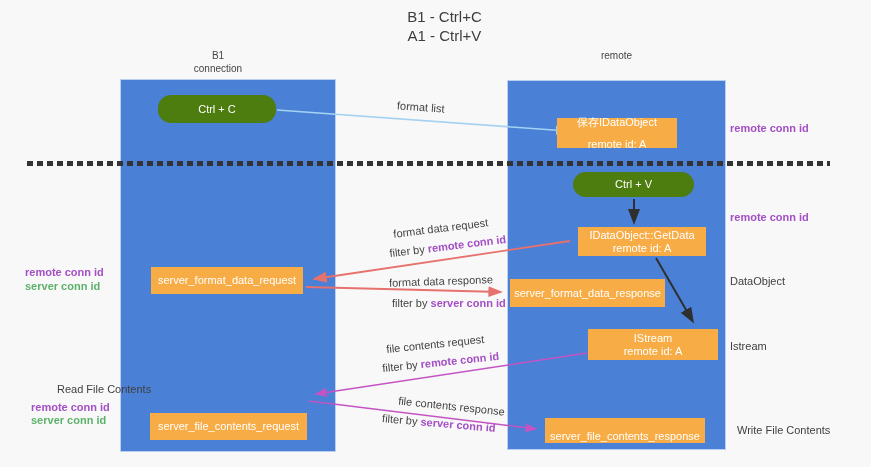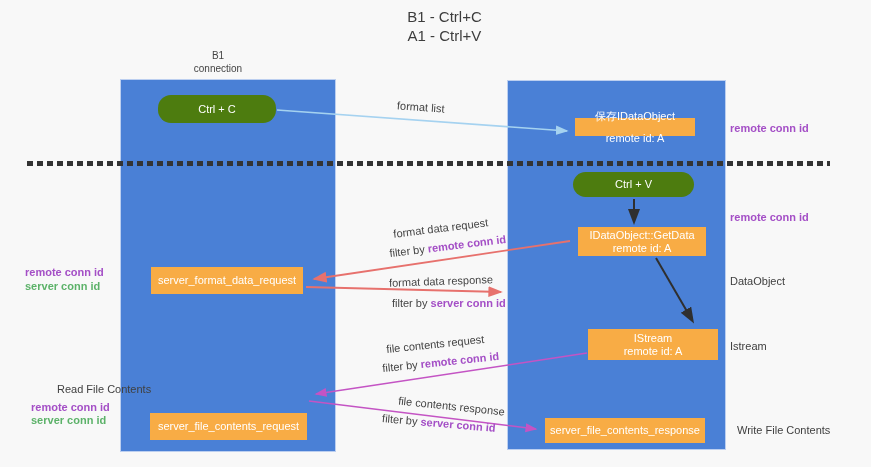--- a/index.html
+++ b/index.html
@@ -34,28 +34,28 @@
   }
   .box {
     position: absolute; z-index: 4;
     display: flex; flex-direction: column; align-items: center; justify-content: center;
     color: #fff; font-size: 11px; line-height: 13px; text-align: center;
     white-space: nowrap;
   }
   .box.green  { background: #4d7c0f; border-radius: 13px; }
   .box.orange { background: #f8ac45; }
   .b-ctrl-c   { left: 158px; top: 95px;  width: 118px; height: 28px; }
-  .b-save     { left: 575px; top: 118px; width: 120px; height: 18px; gap: 9px; }
+  .b-save     { left: 557px; top: 118px; width: 120px; height: 30px; gap: 9px; }
   .b-ctrl-v   { left: 573px; top: 172px; width: 121px; height: 25px; }
   .b-getdata  { left: 570px; top: 227px; width: 128px; height: 29px; margin-left: 8px; }
   .b-fmt-req  { left: 151px; top: 267px; width: 152px; height: 27px; }
   .b-fmt-resp { left: 510px; top: 279px; width: 155px; height: 28px; }
   .b-istream  { left: 588px; top: 329px; width: 130px; height: 31px; }
   .b-file-req { left: 150px; top: 383px; width: 157px; height: 27px; margin-top: 30px; }
-  .b-file-resp{ left: 545px; top: 418px; width: 160px; height: 25px; }
+  .b-file-resp{ left: 545px; top: 418px; width: 160px; height: 25px; justify-content: flex-end; }
   svg.arrows { position: absolute; left: 0; top: 0; z-index: 2; pointer-events: none; }
   .lbl {
     position: absolute; z-index: 5; white-space: nowrap;
     font-size: 11px; color: #444;
   }
   .lbl .purple { color: #a44fc6; font-weight: bold; }
   .sidelbl { position: absolute; z-index: 5; white-space: nowrap; font-size: 11px; color: #404040; }
   .sidelbl.purple { color: #a44fc6; font-weight: bold; }
   .sidelbl.green  { color: #5cb269; font-weight: bold; }
   .r4n  { transform: rotate(-7deg); }
@@ -73,20 +73,21 @@
   <div class="title">
     <div>B1 - Ctrl+C</div>
     <div>A1 - Ctrl+V</div>
   </div>
 
   <div class="lane-header left">
     <div>B1</div>
     <div>connection</div>
   </div>
   <div class="lane-header right">
+    <div>remote</div>
   </div>
 
   <div class="lane left"></div>
   <div class="lane right"></div>
 
   <div class="dashline"></div>
 
   <svg class="arrows" width="871" height="467" viewBox="0 0 871 467">
     <defs>
       <marker id="ah-blue" markerWidth="9" markerHeight="8" refX="7" refY="3" orient="auto">
@@ -126,20 +127,23 @@
 
   <div class="box orange b-getdata">
     <div>IDataObject::GetData</div>
     <div>remote id: A</div>
   </div>
 
   <div class="box orange b-fmt-req">
     <div>server_format_data_request</div>
   </div>
 
+  <div class="box orange b-fmt-resp">
+    <div>server_format_data_response</div>
+  </div>
 
   <div class="box orange b-istream">
     <div>IStream</div>
     <div>remote id: A</div>
   </div>
 
   <div class="box orange b-file-req">
     <div>server_file_contents_request</div>
   </div>
 

